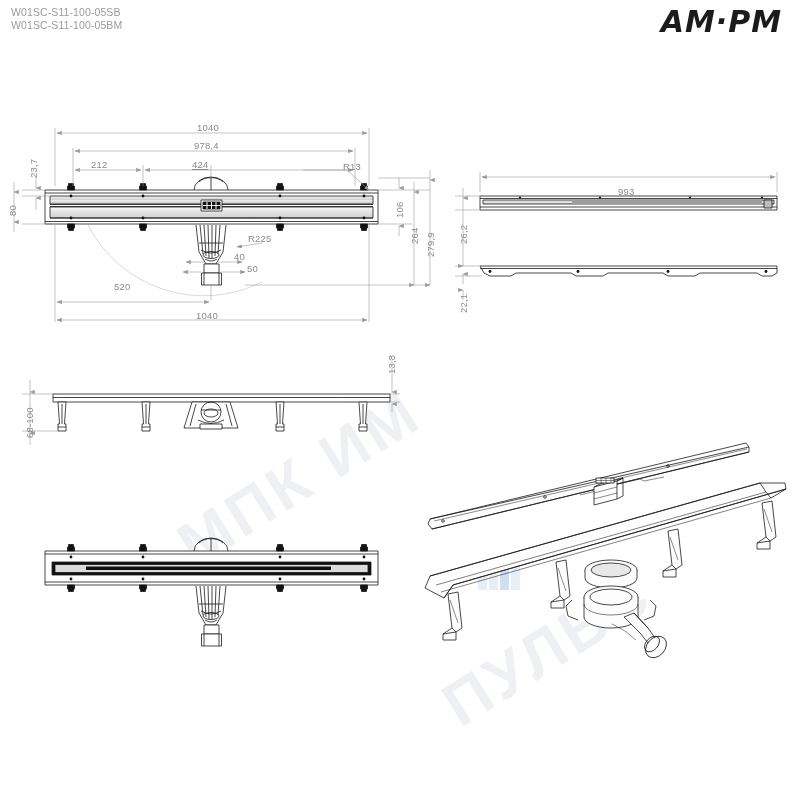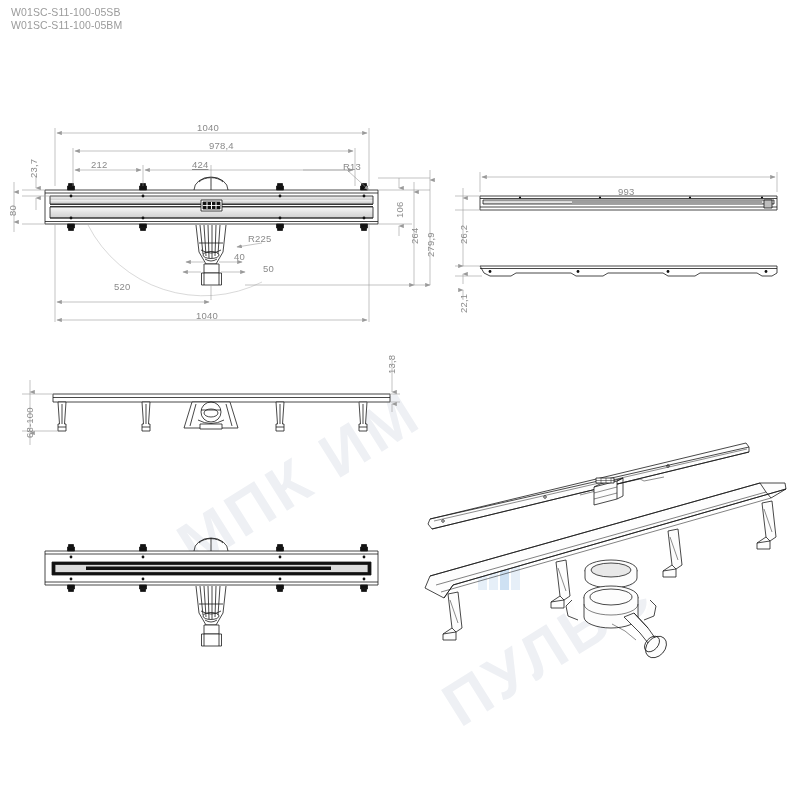--- a/index.html
+++ b/index.html
@@ -87,20 +87,21 @@
   <div class="wm-text wm-b">ПУЛЬС</div>
   <svg class="wm-logo" viewBox="0 0 46 40">
     <rect x="0" y="12" width="9" height="22" fill="#cfe0f2"></rect>
     <rect x="11" y="6" width="9" height="28" fill="#cfe0f2"></rect>
     <rect x="22" y="0" width="9" height="34" fill="#9fc4e8"></rect>
     <rect x="33" y="10" width="9" height="24" fill="#cfe0f2"></rect>
   </svg>
 
   <div class="codes">W01SC-S11-100-05SB
 W01SC-S11-100-05BM</div>
+  <div class="logo">AM·PM</div>
 
   <svg class="svg-layer" viewBox="0 0 800 800">
     <defs>
       <marker id="ar" markerWidth="9" markerHeight="7" refX="8" refY="3.5" orient="auto">
         <path d="M0,0 L9,3.5 L0,7 z" fill="#9a9a9a"></path>
       </marker>
       <marker id="arr" markerWidth="9" markerHeight="7" refX="1" refY="3.5" orient="auto">
         <path d="M9,0 L0,3.5 L9,7 z" fill="#9a9a9a"></path>
       </marker>
       <marker id="ard" markerWidth="7" markerHeight="9" refX="3.5" refY="8" orient="auto">
@@ -513,29 +514,29 @@
           <ellipse cx="656" cy="647" rx="9" ry="12" transform="rotate(42 656 647)" fill="#fdfdfd"></ellipse>
           <ellipse cx="652" cy="644" rx="6" ry="9" transform="rotate(42 652 644)"></ellipse>
           <path d="M612,624 Q626,630 636,640" stroke-width="0.5"></path>
         </g>
       </g>
 
     </g>
   </svg>
 
   <div class="dimtxt" style="left:197px; top:122px;">1040</div>
-  <div class="dimtxt" style="left:194px; top:140px;margin-left:15px;">978,4</div>
+  <div class="dimtxt" style="left:194px; top:140px;">978,4</div>
   <div class="dimtxt" style="left:91px;  top:159px;">212</div>
   <div class="dimtxt" style="left:192px; top:159px;text-decoration:underline;">424</div>
   <div class="dimtxt vert" style="left:28px; top:178px;">23,7</div>
   <div class="dimtxt vert" style="left:7px;  top:216px;">80</div>
   <div class="dimtxt" style="left:308px; top:161px;margin-left:35px;">R13</div>
   <div class="dimtxt" style="left:248px; top:233px;">R225</div>
   <div class="dimtxt" style="left:234px; top:251px;">40</div>
-  <div class="dimtxt" style="left:247px; top:263px;margin-left:16px;">50</div>
+  <div class="dimtxt" style="left:247px; top:263px;">50</div>
   <div class="dimtxt" style="left:114px; top:281px;">520</div>
   <div class="dimtxt" style="left:196px; top:310px;">1040</div>
   <div class="dimtxt vert" style="left:394px; top:218px;">106</div>
   <div class="dimtxt vert" style="left:409px; top:244px;">264</div>
   <div class="dimtxt vert" style="left:425px; top:257px;">279,9</div>
 
   <div class="dimtxt" style="left:618px; top:166px;margin-top:20px;">993</div>
   <div class="dimtxt vert" style="left:458px; top:244px;">26,2</div>
   <div class="dimtxt vert" style="left:458px; top:313px;">22,1</div>
 

